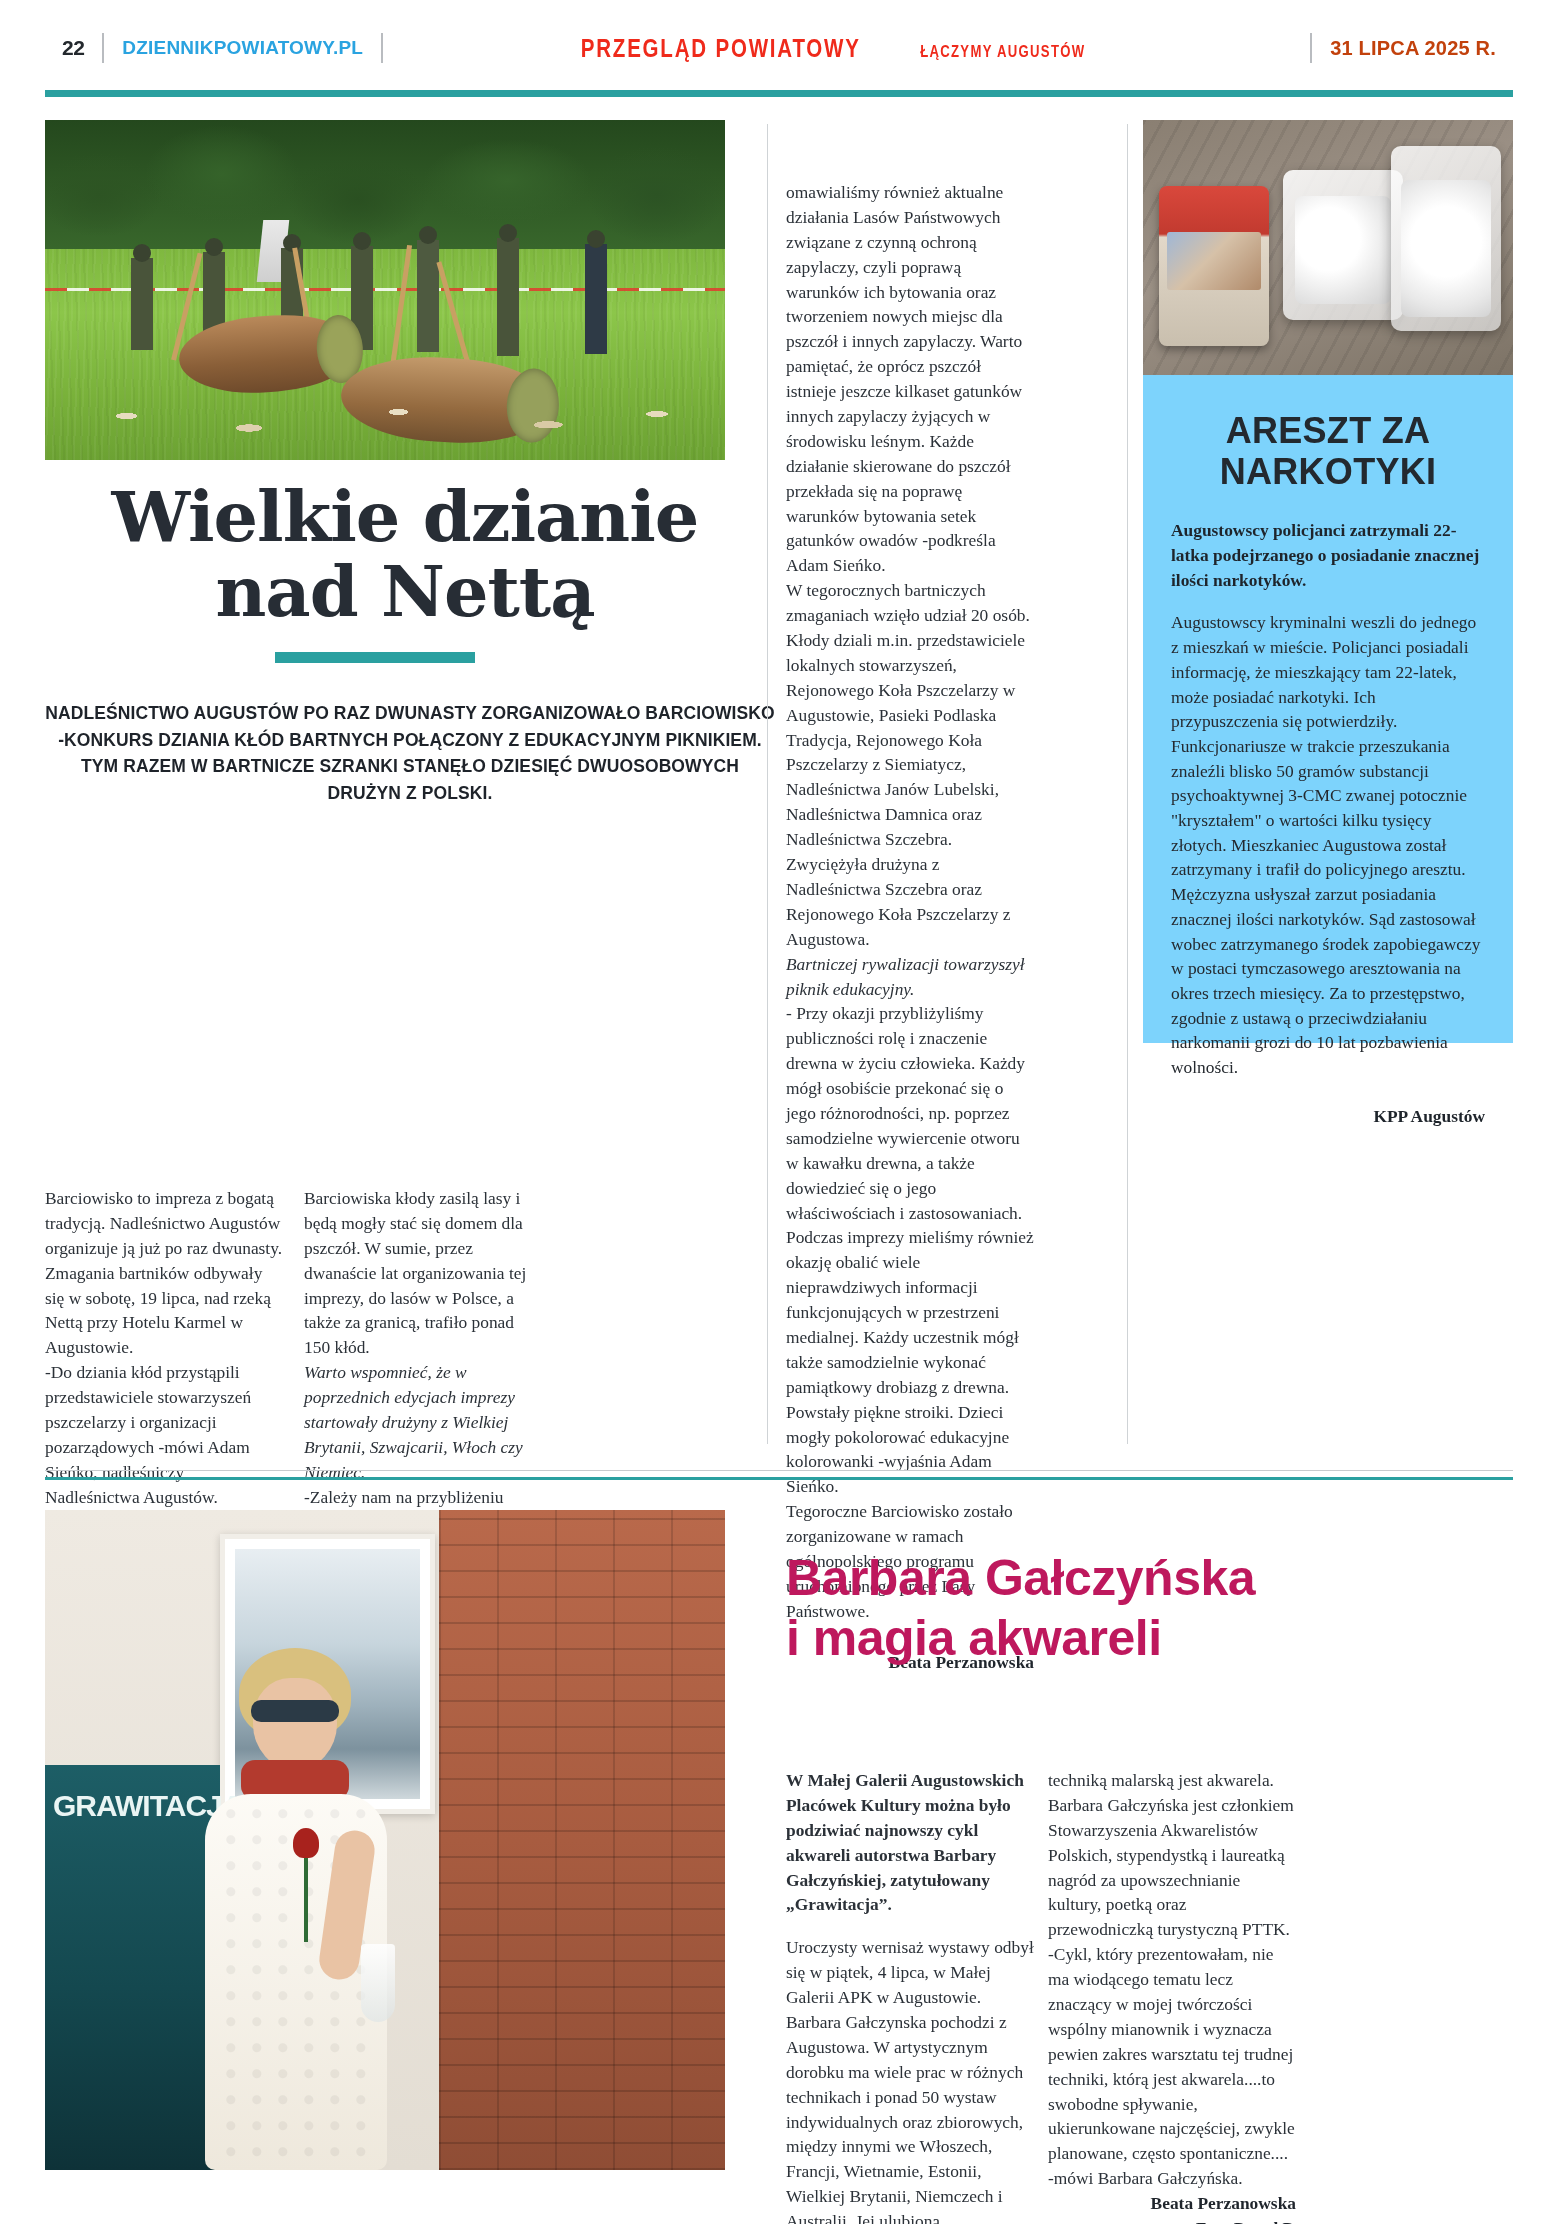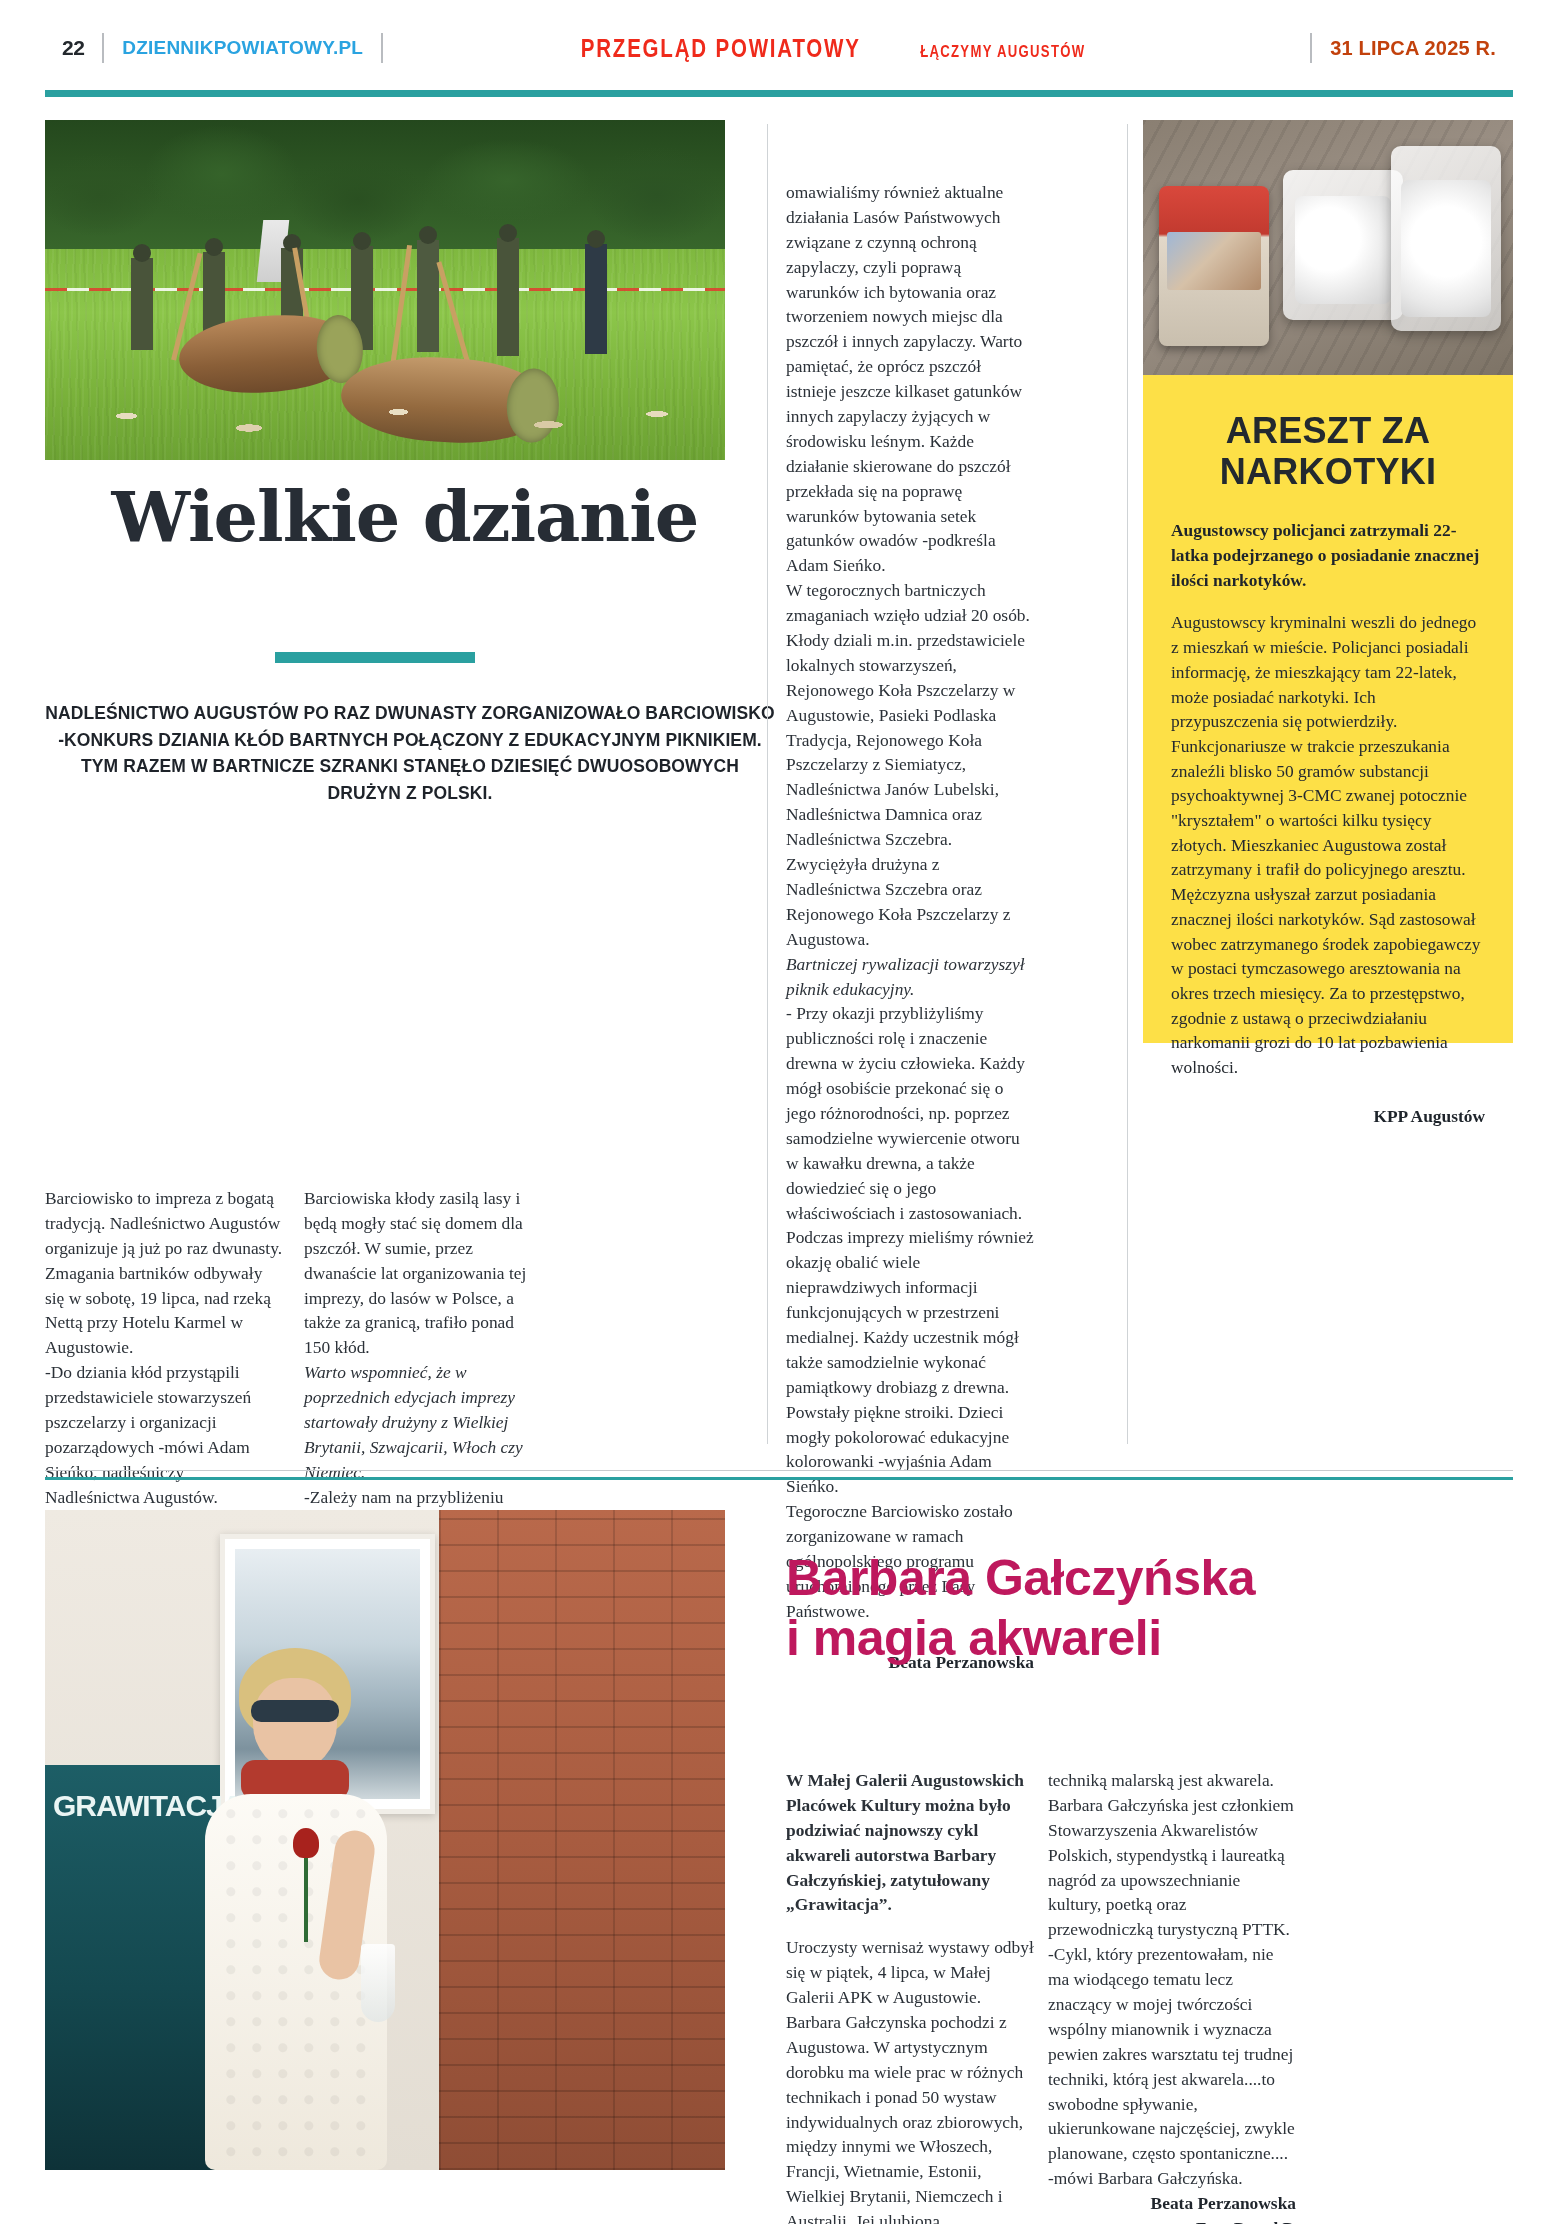--- a/index.html
+++ b/index.html
@@ -177,21 +177,21 @@
   .pd-bag2 {
     position:absolute; left:248px; top:26px; width:110px; height:185px; border-radius:10px;
     background: linear-gradient(150deg, rgba(255,255,255,.82), rgba(228,228,228,.7));
     box-shadow: 0 4px 12px rgba(0,0,0,.3);
   }
   .pd-bag2::after{ content:""; position:absolute; left:10px; top:34px; right:10px; bottom:14px;
     border-radius:8px; background: radial-gradient(circle at 50% 45%, #fff 0 40%, #e8e8e8 75%, #d2d2d2 100%); }
 
   .tealbox {
     position: absolute; left: 1143px; top: 375px; width: 370px; height: 668px;
-    background: #fde047; padding: 36px 28px 20px 28px;
+    background: #7dd3fc; padding: 36px 28px 20px 28px;
   }
   .tb-title {
     font-family: "Liberation Sans", sans-serif; font-weight: 700;
     font-size: 36px; line-height: 1.13; color: #23292f;
     text-align: center; letter-spacing: 0.3px;
   }
   .tb-lead {
     margin-top: 26px;
     font-family: "Liberation Serif", serif; font-weight: 700;
     font-size: 17.4px; line-height: 1.42; color: #1e242b;
@@ -332,20 +332,21 @@
     <div class="pm-stick" style="left:268px;top:126px;height:120px;transform:rotate(-10deg);"></div>
     <div class="pm-stick" style="left:344px;top:124px;height:130px;transform:rotate(8deg);"></div>
     <div class="pm-stick" style="left:420px;top:138px;height:104px;transform:rotate(-16deg);"></div>
     <div class="pm-log l1"></div>
     <div class="pm-log l2"></div>
     <div class="pm-chips"></div>
   </div>
 
   <h1 class="headline">
     <span>Wielkie dzianie</span>
+    <span class="ln2">nad Nettą</span>
   </h1>
   <div class="hl-rule"></div>
 
   <div class="lead">NADLEŚNICTWO AUGUSTÓW PO RAZ DWUNASTY ZORGANIZOWAŁO BARCIOWISKO -KONKURS DZIANIA KŁÓD BARTNYCH POŁĄCZONY Z EDUKACYJNYM PIKNIKIEM. TYM RAZEM W BARTNICZE SZRANKI STANĘŁO DZIESIĘĆ DWUOSOBOWYCH DRUŻYN Z POLSKI.</div>
 
   <div class="col c1">
     <p style="white-space:pre-line;">Barciowisko to impreza z bogatą tradycją. Nadleśnictwo Augustów organizuje ją już po raz dwunasty. Zmagania bartników odbywały się w sobotę, 19 lipca, nad rzeką Nettą przy Hotelu Karmel w Augustowie.
 -Do dziania kłód przystąpili przedstawiciele stowarzyszeń pszczelarzy i organizacji pozarządowych -mówi Adam Sieńko, nadleśniczy Nadleśnictwa Augustów.
 - Wydziane podczas tegorocznego</p>
   </div>

